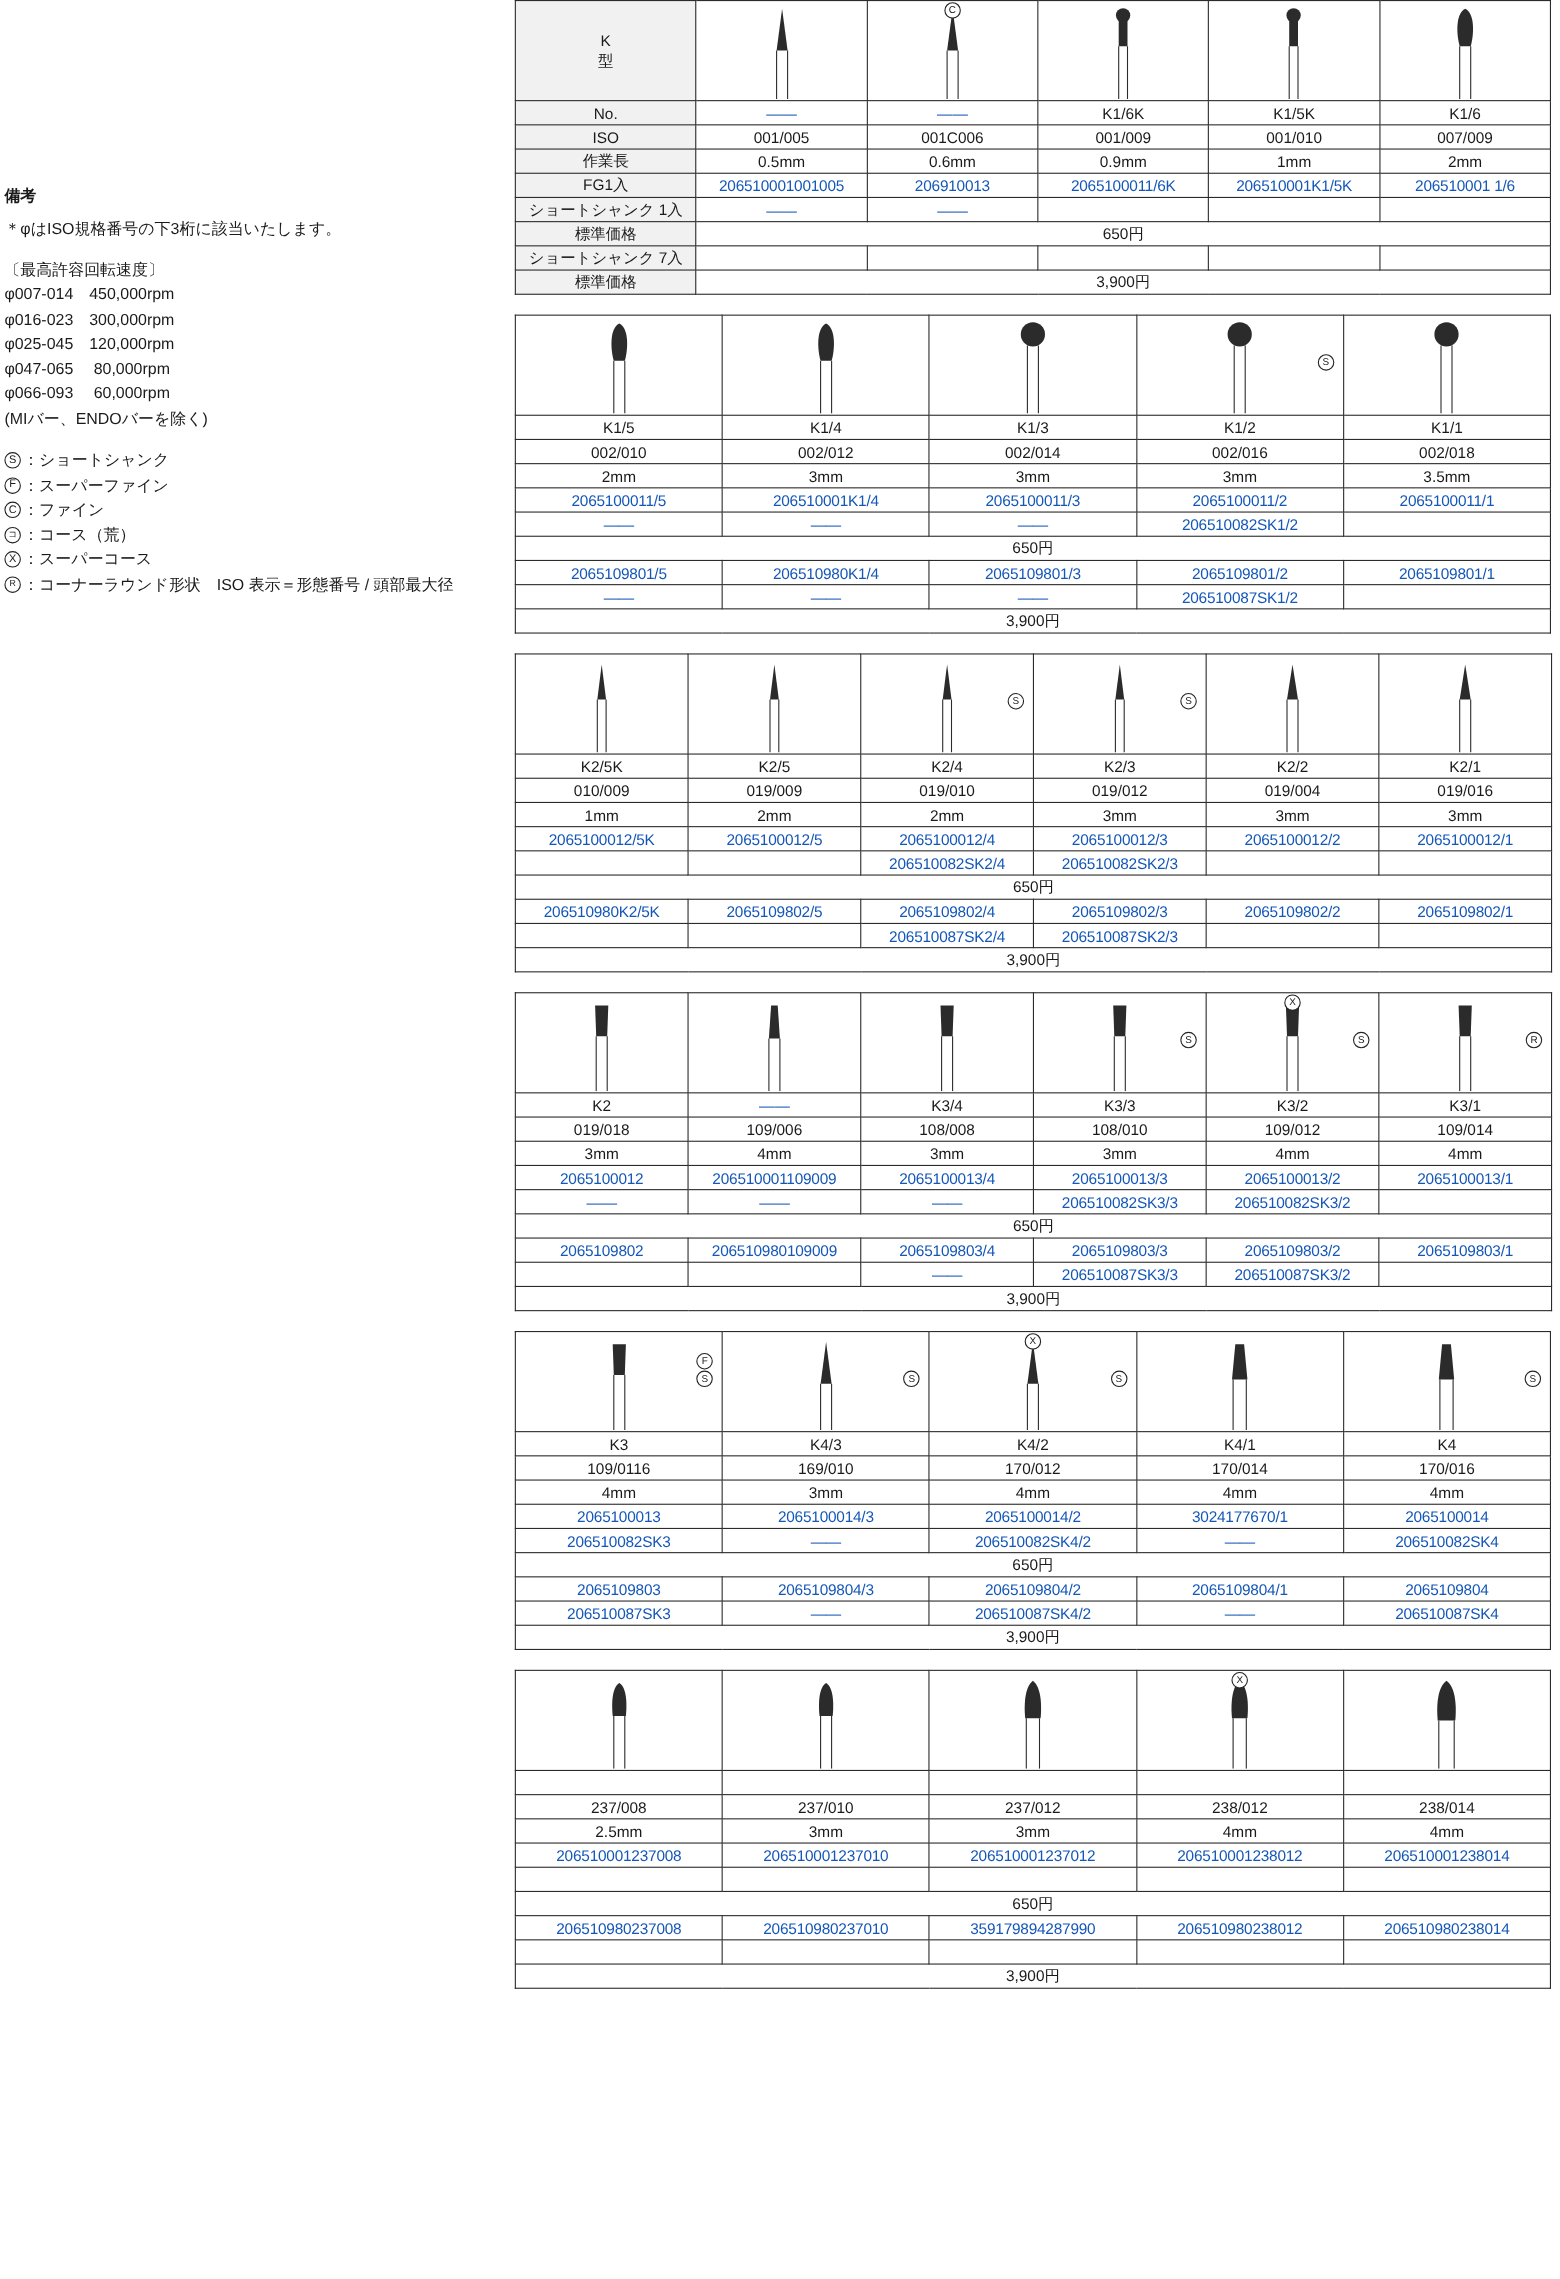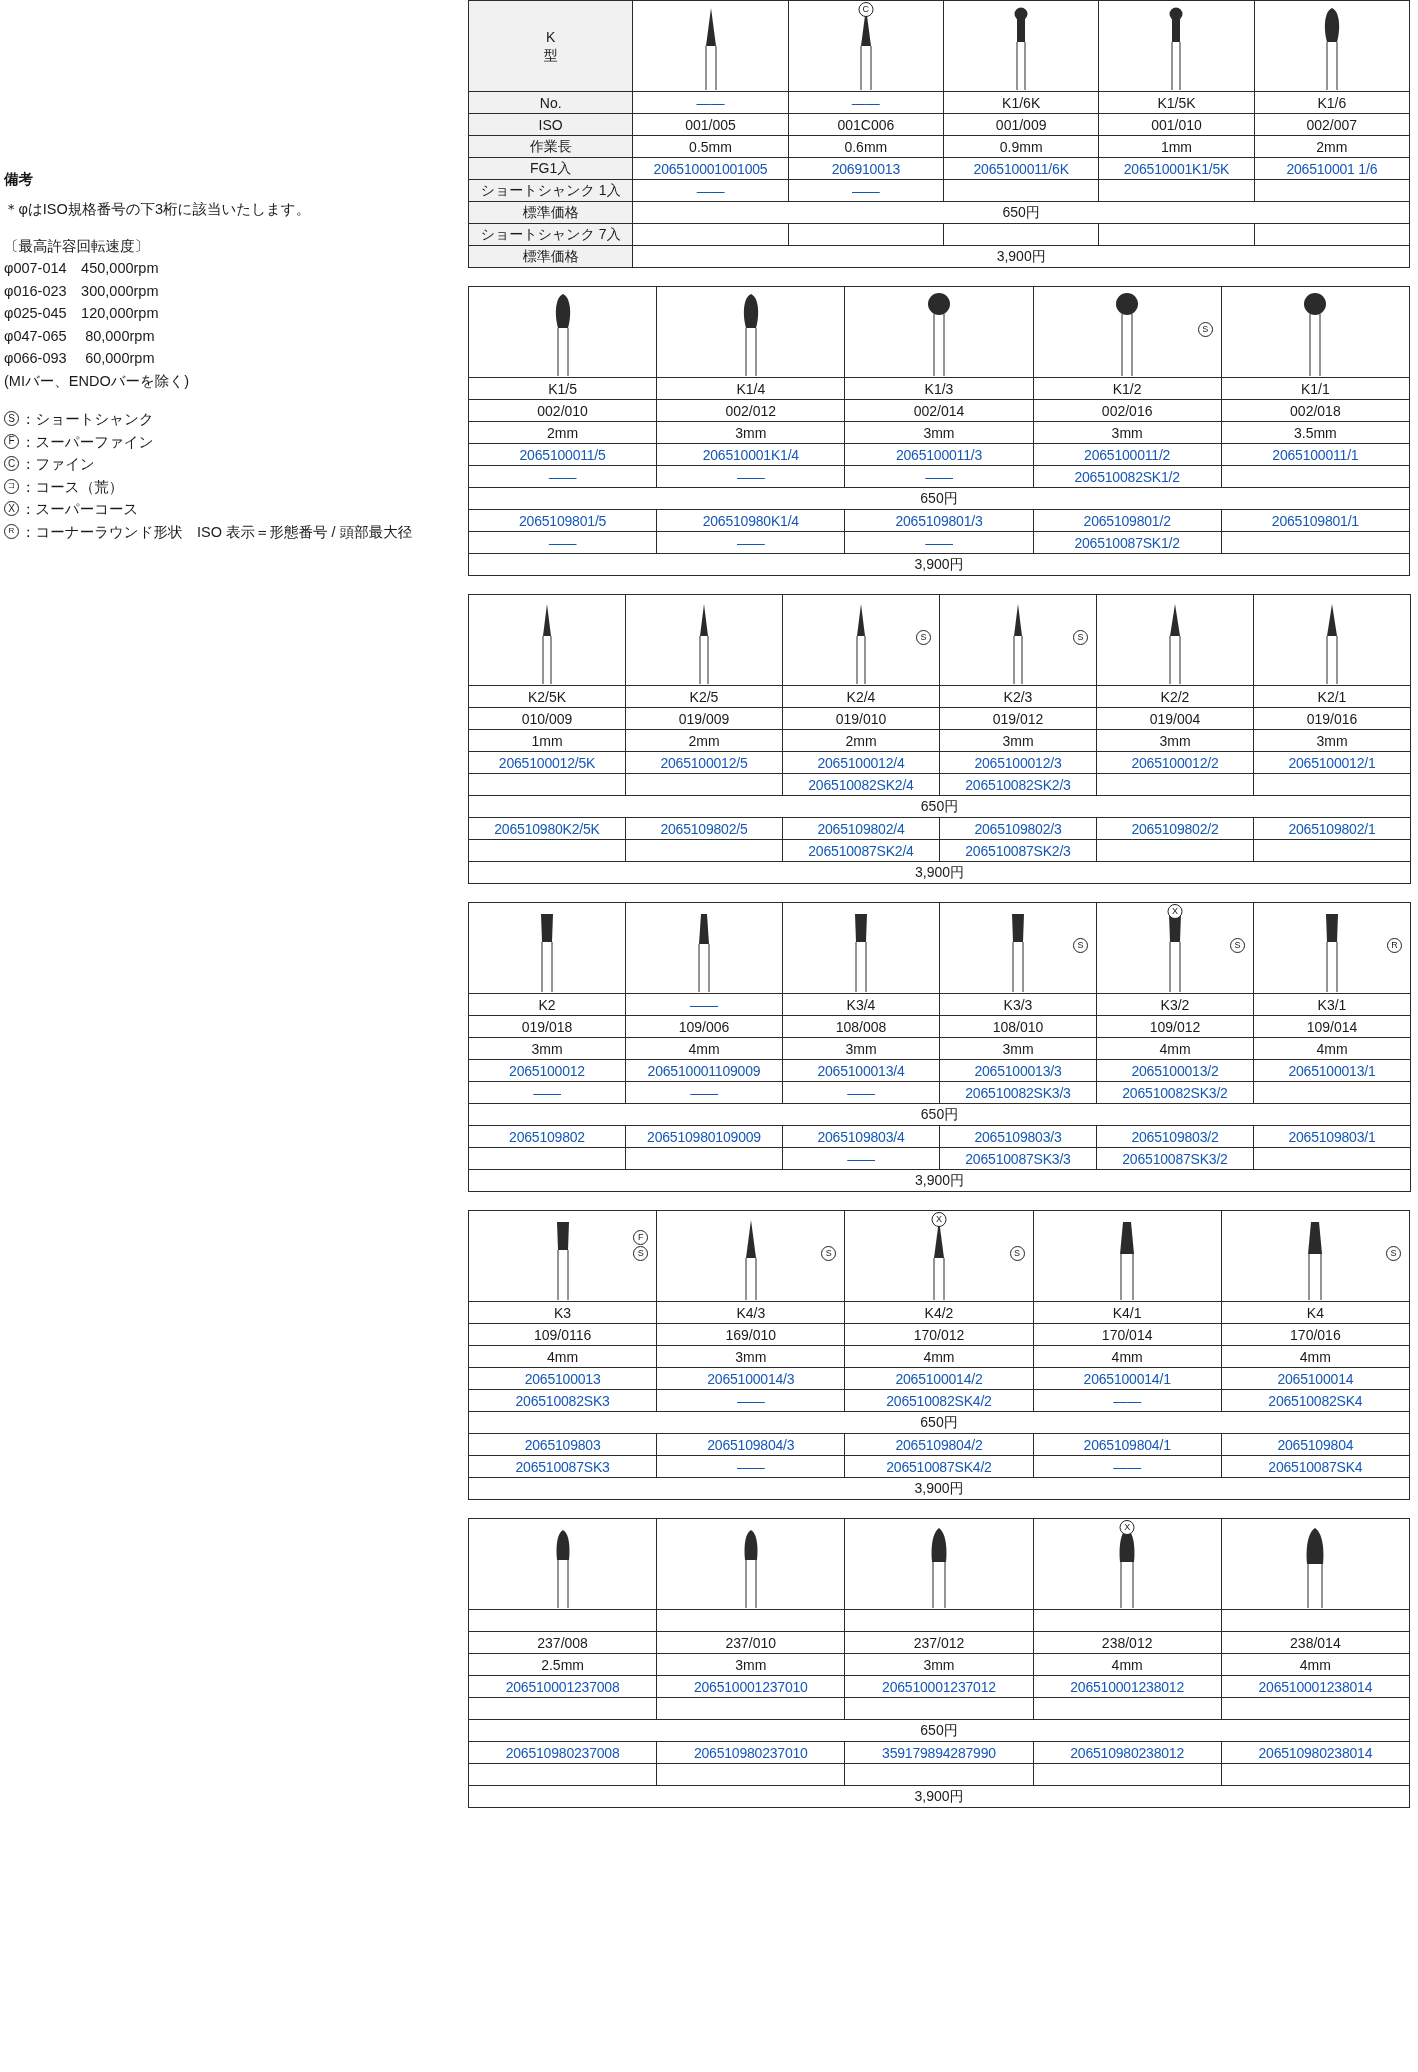--- a/index.html
+++ b/index.html
@@ -207,21 +207,21 @@
             <td class="">K1/6K</td>
             <td class="">K1/5K</td>
             <td class="">K1/6</td>
           </tr>
           <tr>
             <td class="label">ISO</td>
             <td class="">001/005</td>
             <td class="">001C006</td>
             <td class="">001/009</td>
             <td class="">001/010</td>
-            <td class="">002/007</td>
+            <td class="">007/009</td>
           </tr>
           <tr>
             <td class="label">作業長</td>
             <td class="">0.5mm</td>
             <td class="">0.6mm</td>
             <td class="">0.9mm</td>
             <td class="">1mm</td>
             <td class="">2mm</td>
           </tr>
           <tr>
@@ -696,21 +696,21 @@
             <td class="">4mm</td>
             <td class="">3mm</td>
             <td class="">4mm</td>
             <td class="">4mm</td>
             <td class="">4mm</td>
           </tr>
           <tr>
             <td class="code">2065100013</td>
             <td class="code">2065100014/3</td>
             <td class="code">2065100014/2</td>
-            <td class="code">2065100014/1</td>
+            <td class="code">3024177670/1</td>
             <td class="code">2065100014</td>
           </tr>
           <tr>
             <td class="code">206510082SK3</td>
             <td class="code dash">——</td>
             <td class="code">206510082SK4/2</td>
             <td class="code dash">——</td>
             <td class="code">206510082SK4</td>
           </tr>
           <tr>

